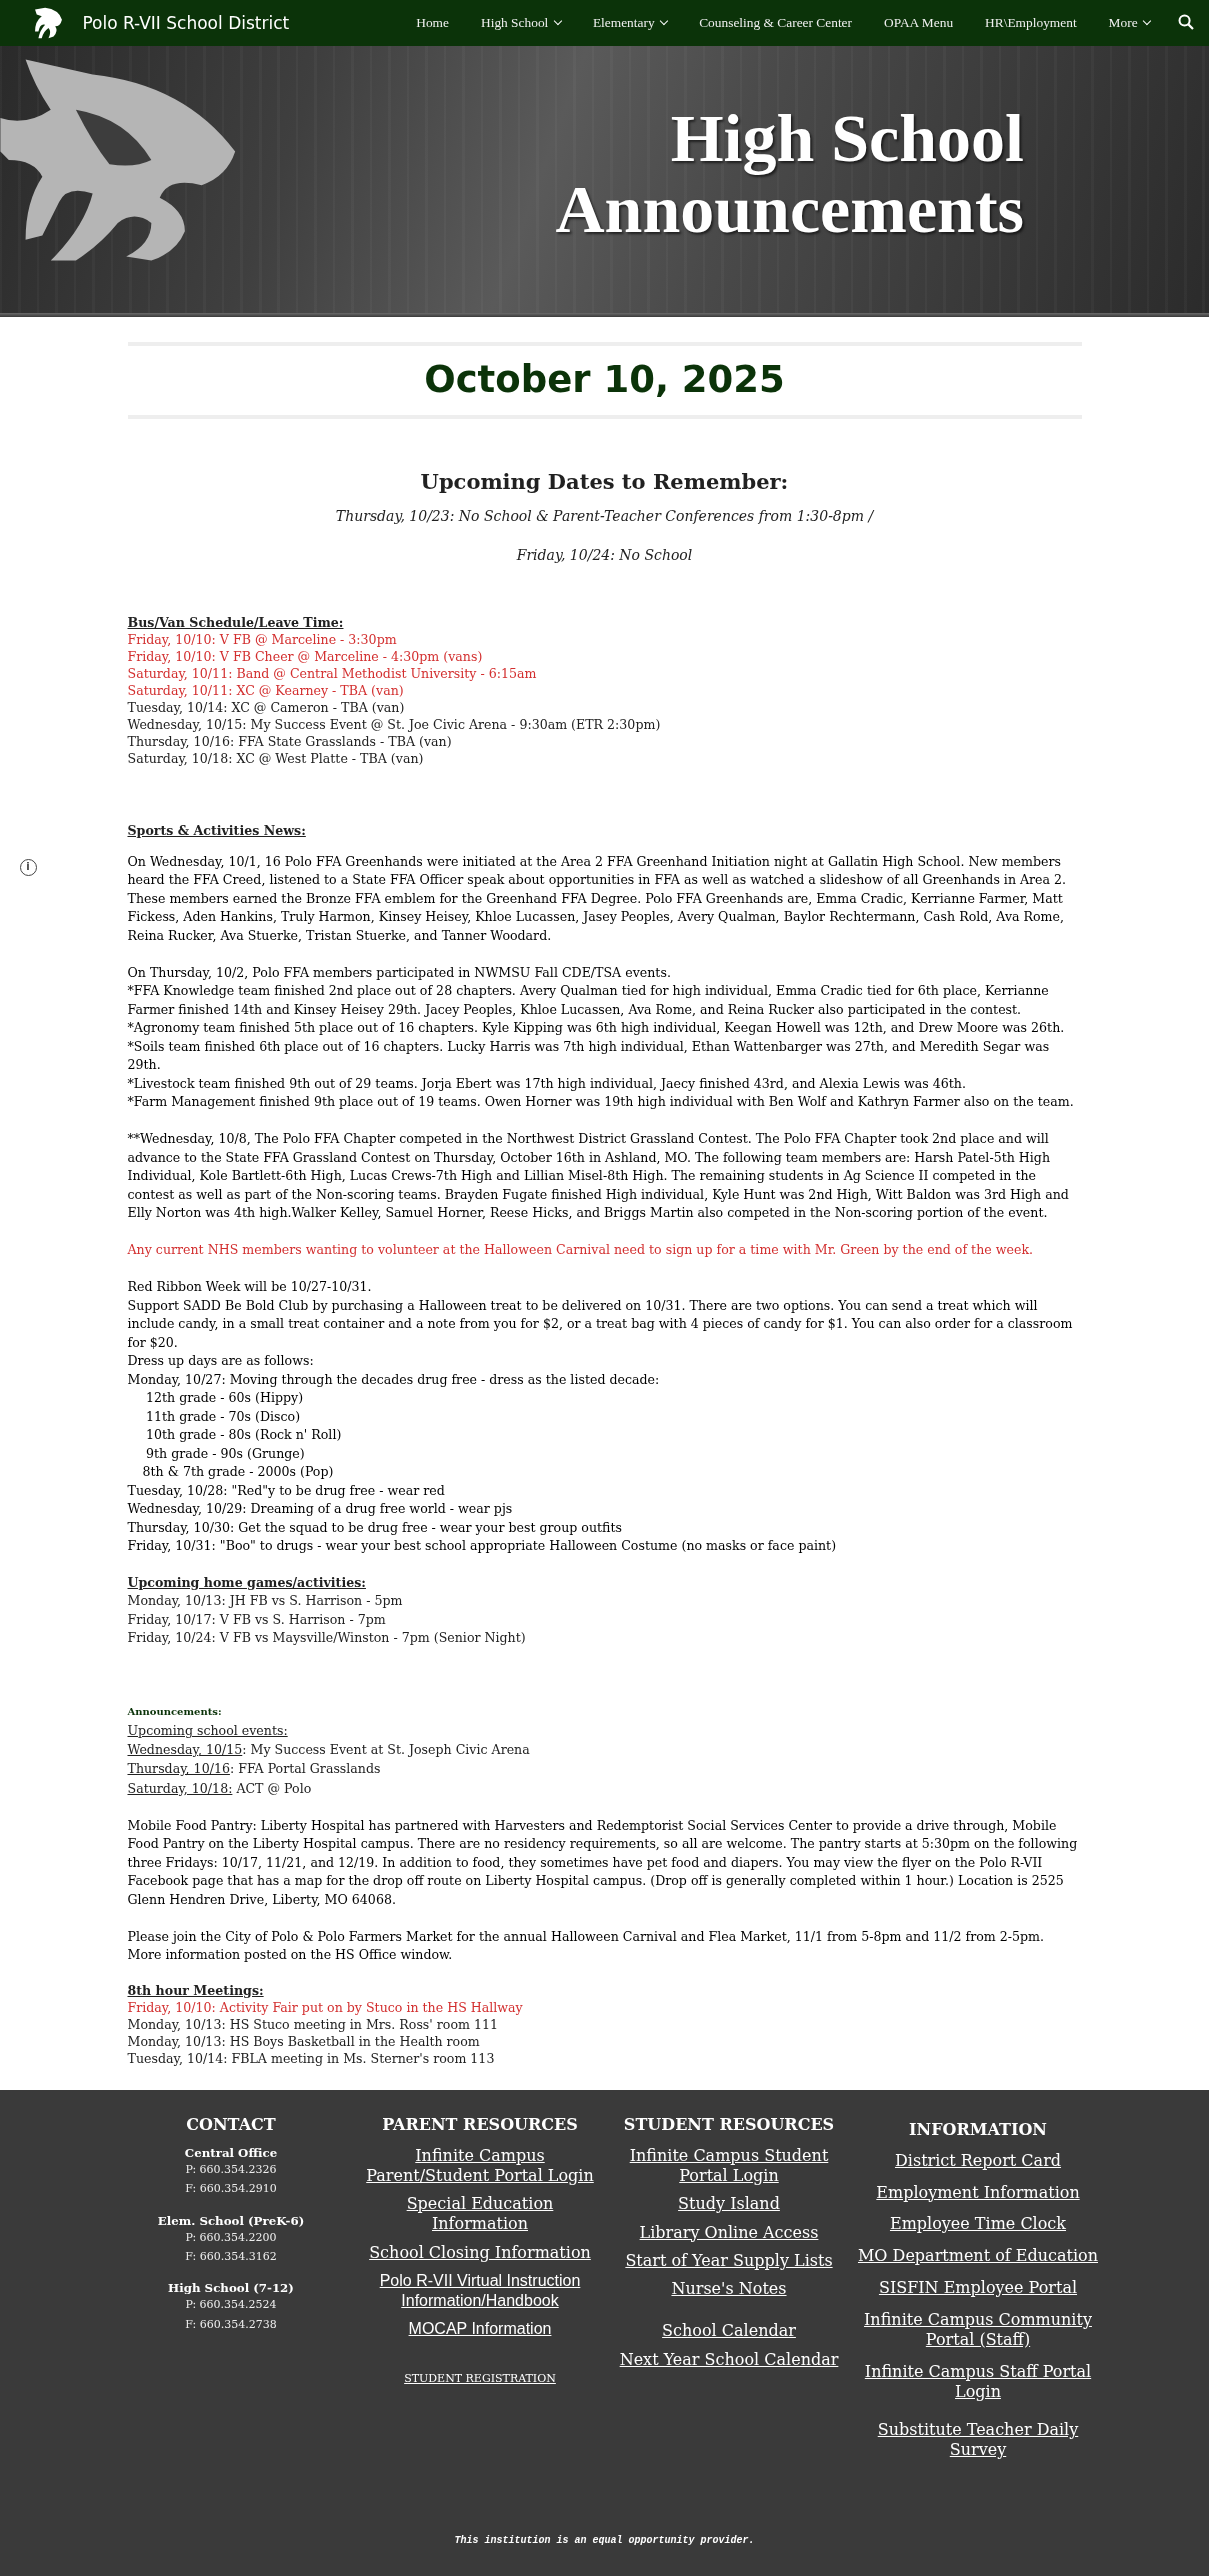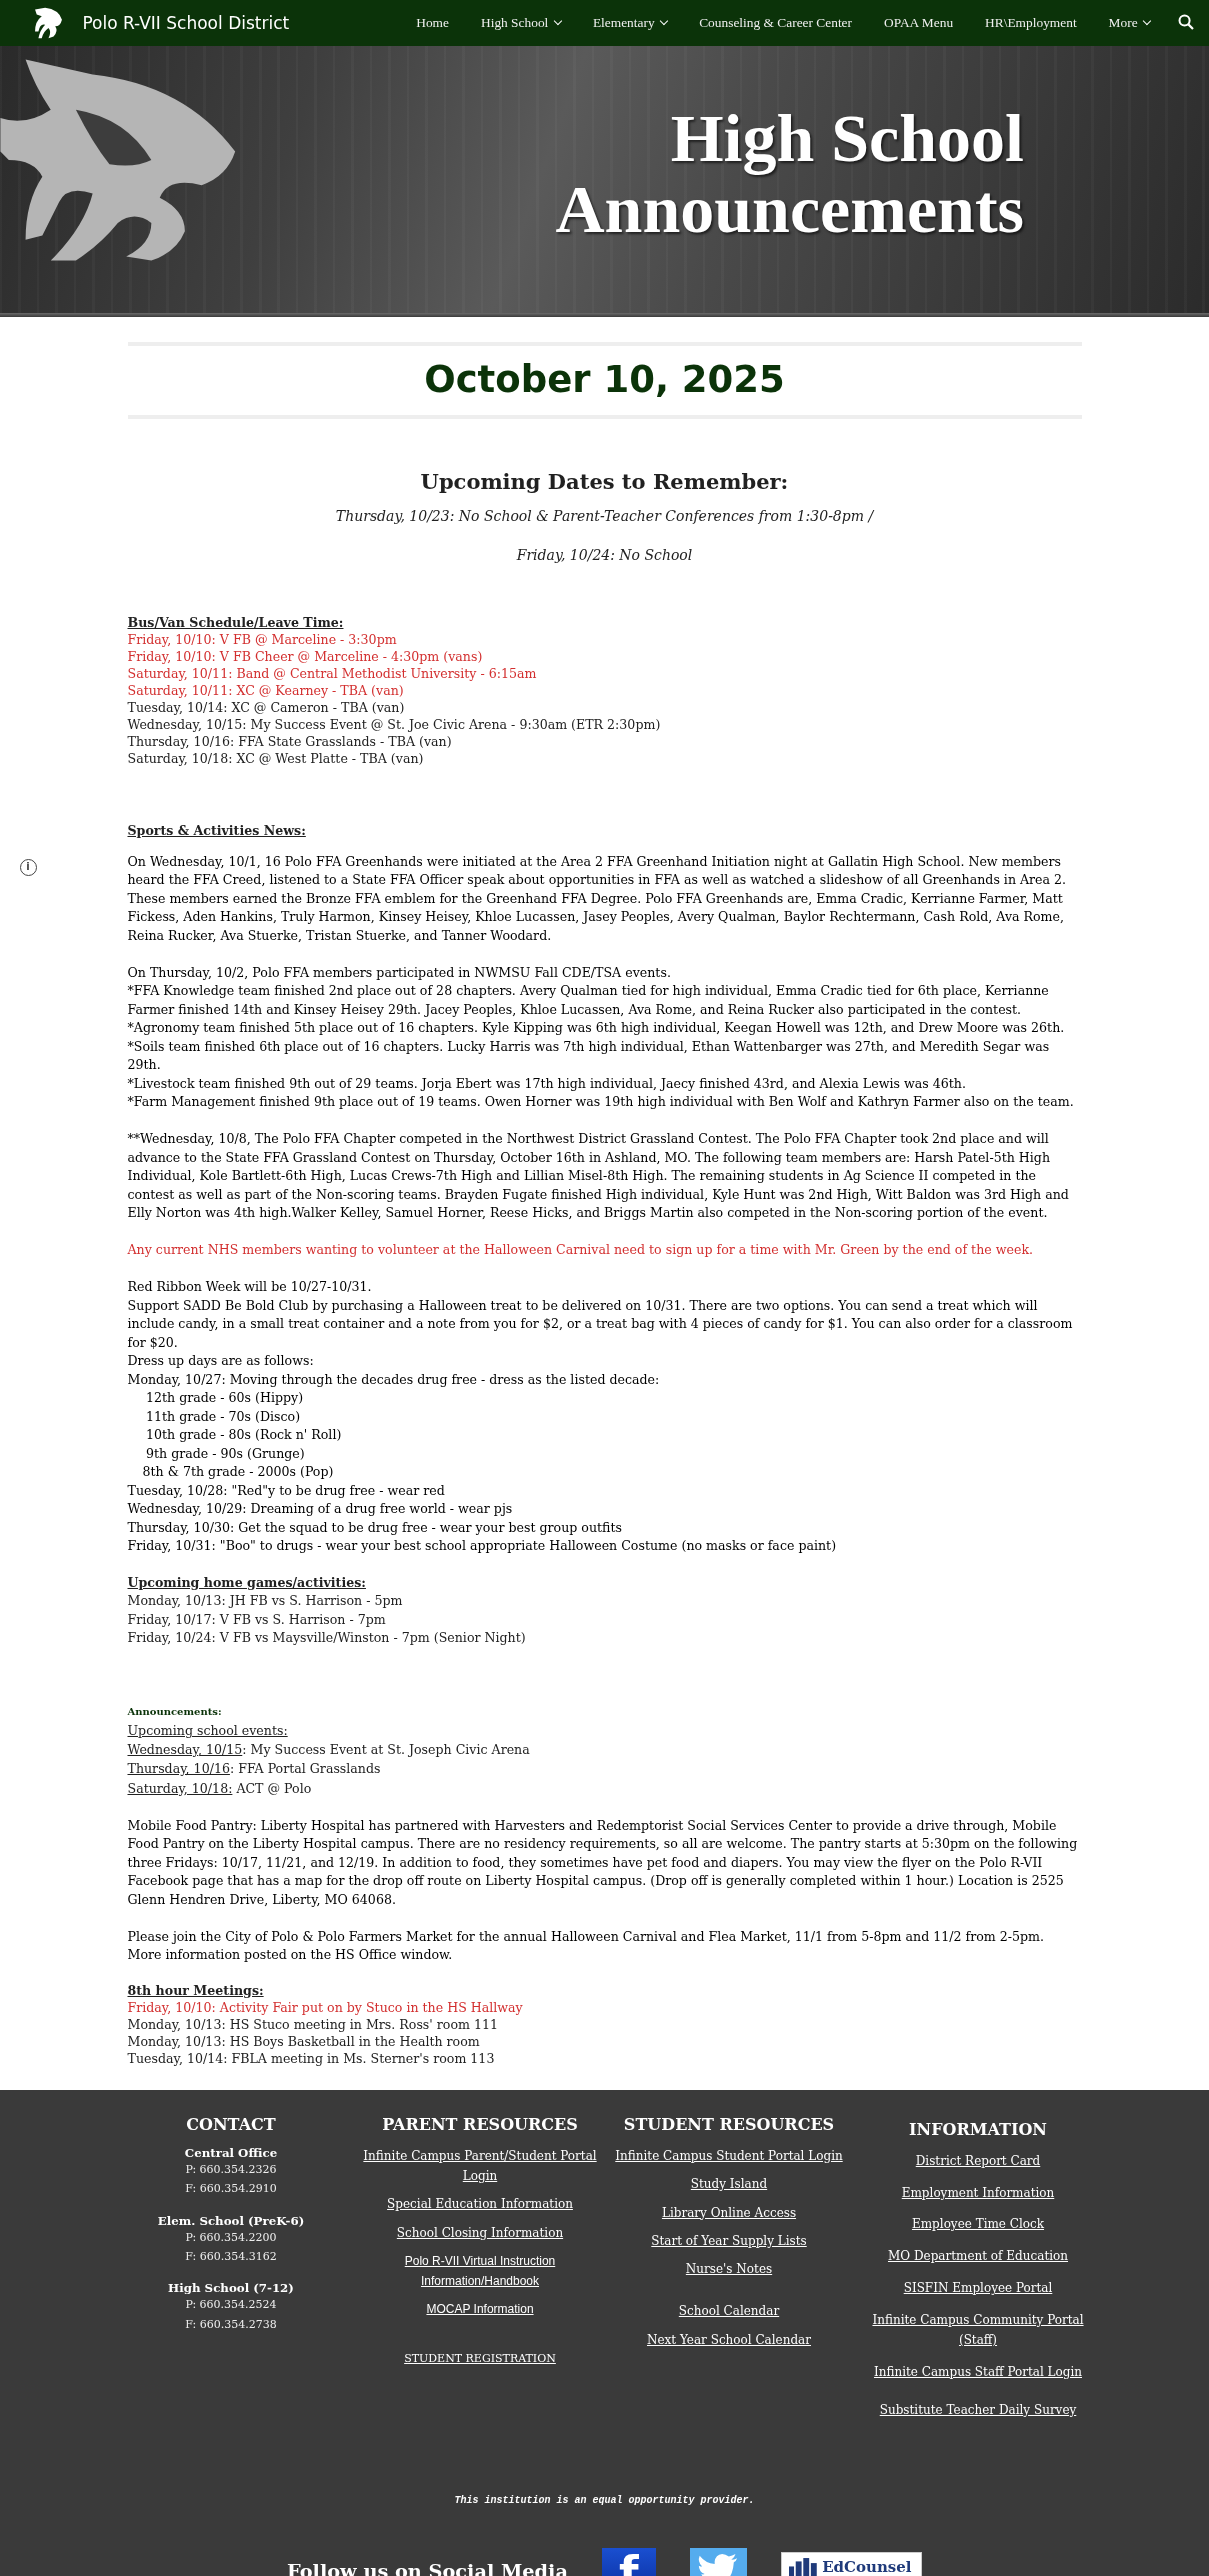--- a/index.html
+++ b/index.html
@@ -45,21 +45,21 @@
   .announce-h { font-size: 10px; font-weight: bold; color:#0b3309; }
   .u { text-decoration: underline; }
 
   
   .footer { background: #3a3a3a; color:#fff; margin-top: 23.5px; padding: 25px 0 0; }
   .footer .cols { width: 991px; margin: 0 auto; display:flex; justify-content: space-between; }
   .footer .col { width: 244px; text-align:center; }
   .footer .col h3 { font-family:"DejaVu Serif", serif; font-size: 16px; font-weight:bold; margin-bottom: 11.8px; }
   .footer .col .sub { font-weight:bold; font-size:11.8px; margin-top:3.4px; }
   .footer .col .line { font-size: 11px; line-height: 19.3px; color:#eee; }
-  .footer .col .link { display:block; font-size: 12px; line-height: 20px; text-decoration: underline; color:#fff; margin-bottom: 8.4px; cursor:pointer; }
+  .footer .col .link { display:block; font-size: 16px; line-height: 20px; text-decoration: underline; color:#fff; margin-bottom: 8.4px; cursor:pointer; }
   .footer .col .link.sans { font-family: "Liberation Sans", sans-serif; }
   .footer .gap { height: 11.8px; }
   .eq { text-align:center; font-family:Liberation Mono, monospace; font-style: italic; font-weight:bold; font-size:10px; margin-top: 67px; }
   .social { display:flex; align-items:center; justify-content:center; gap: 34px; padding: 42px 0 25px; }
   .social .follow { font-family:"DejaVu Serif", serif; font-weight:bold; font-size: 19.3px; margin-right: 0; }
   .fb { width: 54px; height: 47px; background: linear-gradient(#1a4fd0,#0a2fa0); display:flex; align-items:flex-end; justify-content:center; color:#fff; font-family:"DejaVu Sans",sans-serif; font-weight:bold; font-size:45px; line-height:45px; cursor:pointer; }
   .tw { width: 57px; height: 47px; background:#55acee; display:flex; align-items:center; justify-content:center; cursor:pointer; }
   .edc { width: 141px; height: 39px; background:#fff; border:1.7px solid #ccc; display:flex; align-items:center; gap:5px; padding: 0 6.7px; cursor:pointer; }
   .edc .name { color:#1f3a7a; font-family:"DejaVu Serif",serif; font-weight:bold; font-size:15px; line-height:15px; }
   .edc .tag { color:#1f3a7a; font-family:"DejaVu Sans Mono", monospace; font-size:6.7px; letter-spacing:0.8px; }

